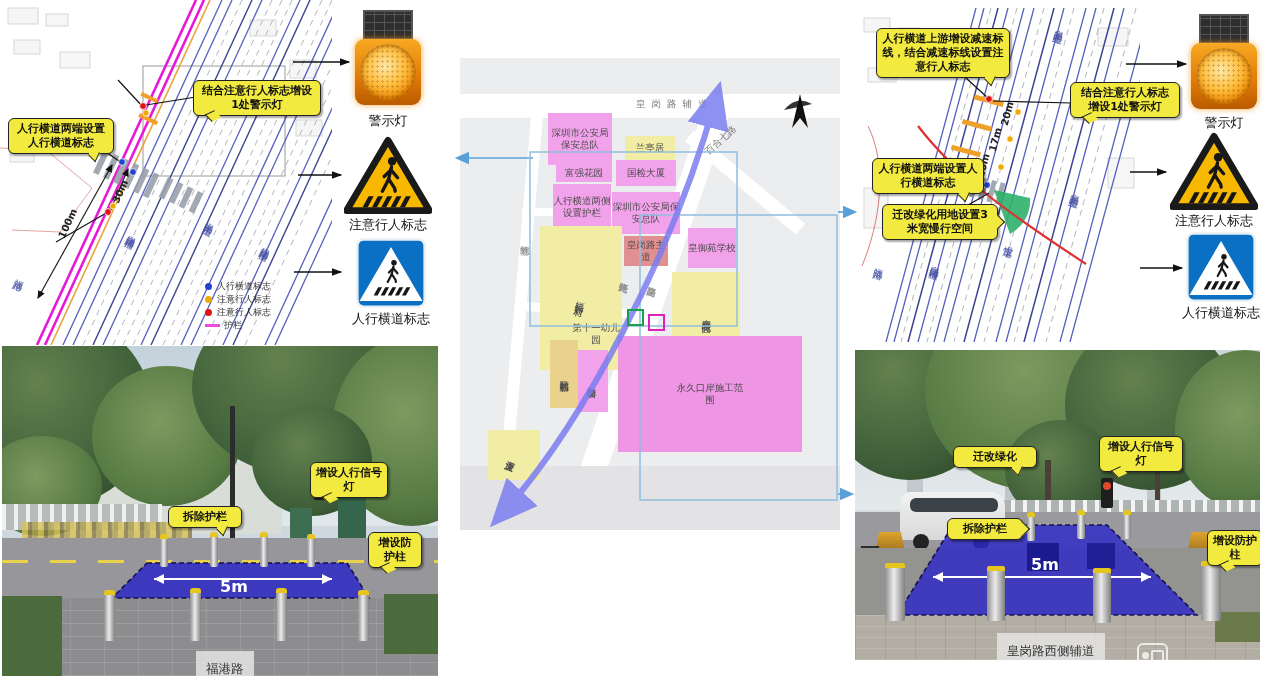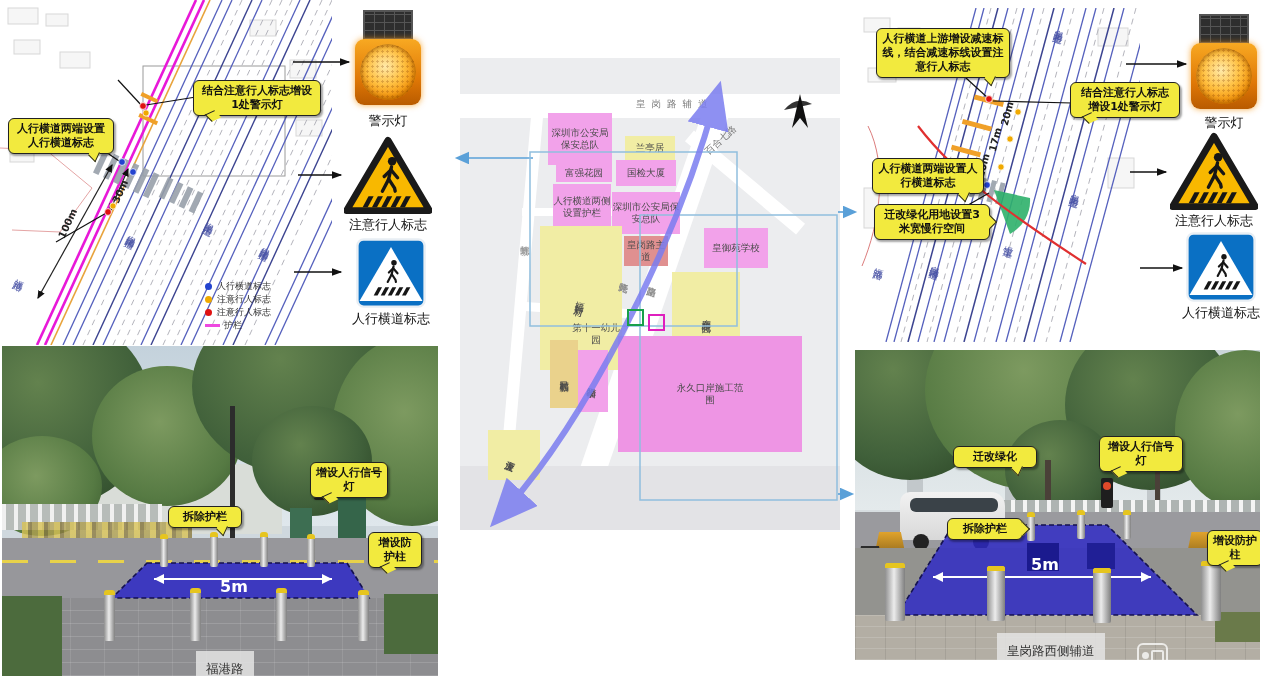--- a/index.html
+++ b/index.html
@@ -268,21 +268,21 @@
       </div>
     <div class="blk pink" style="left:152px;top:134px;width:68px;height:42px">
         <span>深圳市公安局保安总队</span>
       </div>
     <div class="blk redb" style="left:164px;top:178px;width:44px;height:30px">
         <span>皇岗路主道</span>
       </div>
     <div class="blk yellow" style="left:80px;top:168px;width:82px;height:144px">
         <span class="vtxt" style="transform:rotate(12deg);letter-spacing:2px">福民新村</span>
       </div>
-    <div class="blk pink" style="left:244px;top:170px;width:64px;height:40px">
+    <div class="blk pink" style="left:228px;top:170px;width:48px;height:40px">
         <span>皇御苑学校</span>
       </div>
     <div class="blk yellow" style="left:212px;top:214px;width:68px;height:86px">
         <span class="vtxt" style="letter-spacing:2px">廊桥花园</span>
       </div>
     <div class="blk yellow" style="left:110px;top:263px;width:52px;height:26px">
         <span>第十一幼儿园</span>
       </div>
     <div class="blk tan" style="left:90px;top:282px;width:28px;height:68px">
         <span class="vtxt">福民新村</span>
@@ -398,21 +398,21 @@
         <circle cx="160" cy="104" r="3.2" fill="#f0a900"></circle>
           <circle cx="152" cy="131" r="3.2" fill="#f0a900"></circle>
         <circle cx="143" cy="159" r="3.2" fill="#f0a900"></circle>
         <circle cx="121" cy="168" r="3.4" fill="#2343cf"></circle>
           <circle cx="129" cy="177" r="3.4" fill="#2343cf"></circle>
       </g>
     </svg>
     <div class="callout tail-br" style="left:18px;top:20px;width:122px">人行横道上游增设减速标线，结合减速标线设置注意行人标志</div>
     <div class="callout tail-bl" style="left:212px;top:74px;width:98px">结合注意行人标志增设1处警示灯</div>
     <div class="callout tail-br" style="left:14px;top:150px;width:100px">人行横道两端设置人行横道标志</div>
-    <div class="callout tail-r" style="left:16px;top:196px;width:104px">迁改绿化用地设置3米宽慢行空间</div>
+    <div class="callout tail-r" style="left:24px;top:196px;width:104px">迁改绿化用地设置3米宽慢行空间</div>
     <div class="rlab2" style="left:137px;top:100px">20m</div>
     <div class="rlab2" style="left:125px;top:126px">17m</div>
     <div class="rlab2" style="left:113px;top:152px">10m</div>
     <div class="vroad2" style="left:16px;top:252px">福港路</div>
     <div class="vroad2" style="left:72px;top:250px">皇岗路辅道</div>
     <div class="vroad2" style="left:146px;top:230px">慢车道</div>
     <div class="vroad2" style="left:196px;top:14px">皇岗路主道</div>
     <div class="vroad2" style="left:212px;top:178px">皇岗路主道</div>
   </section>
 

